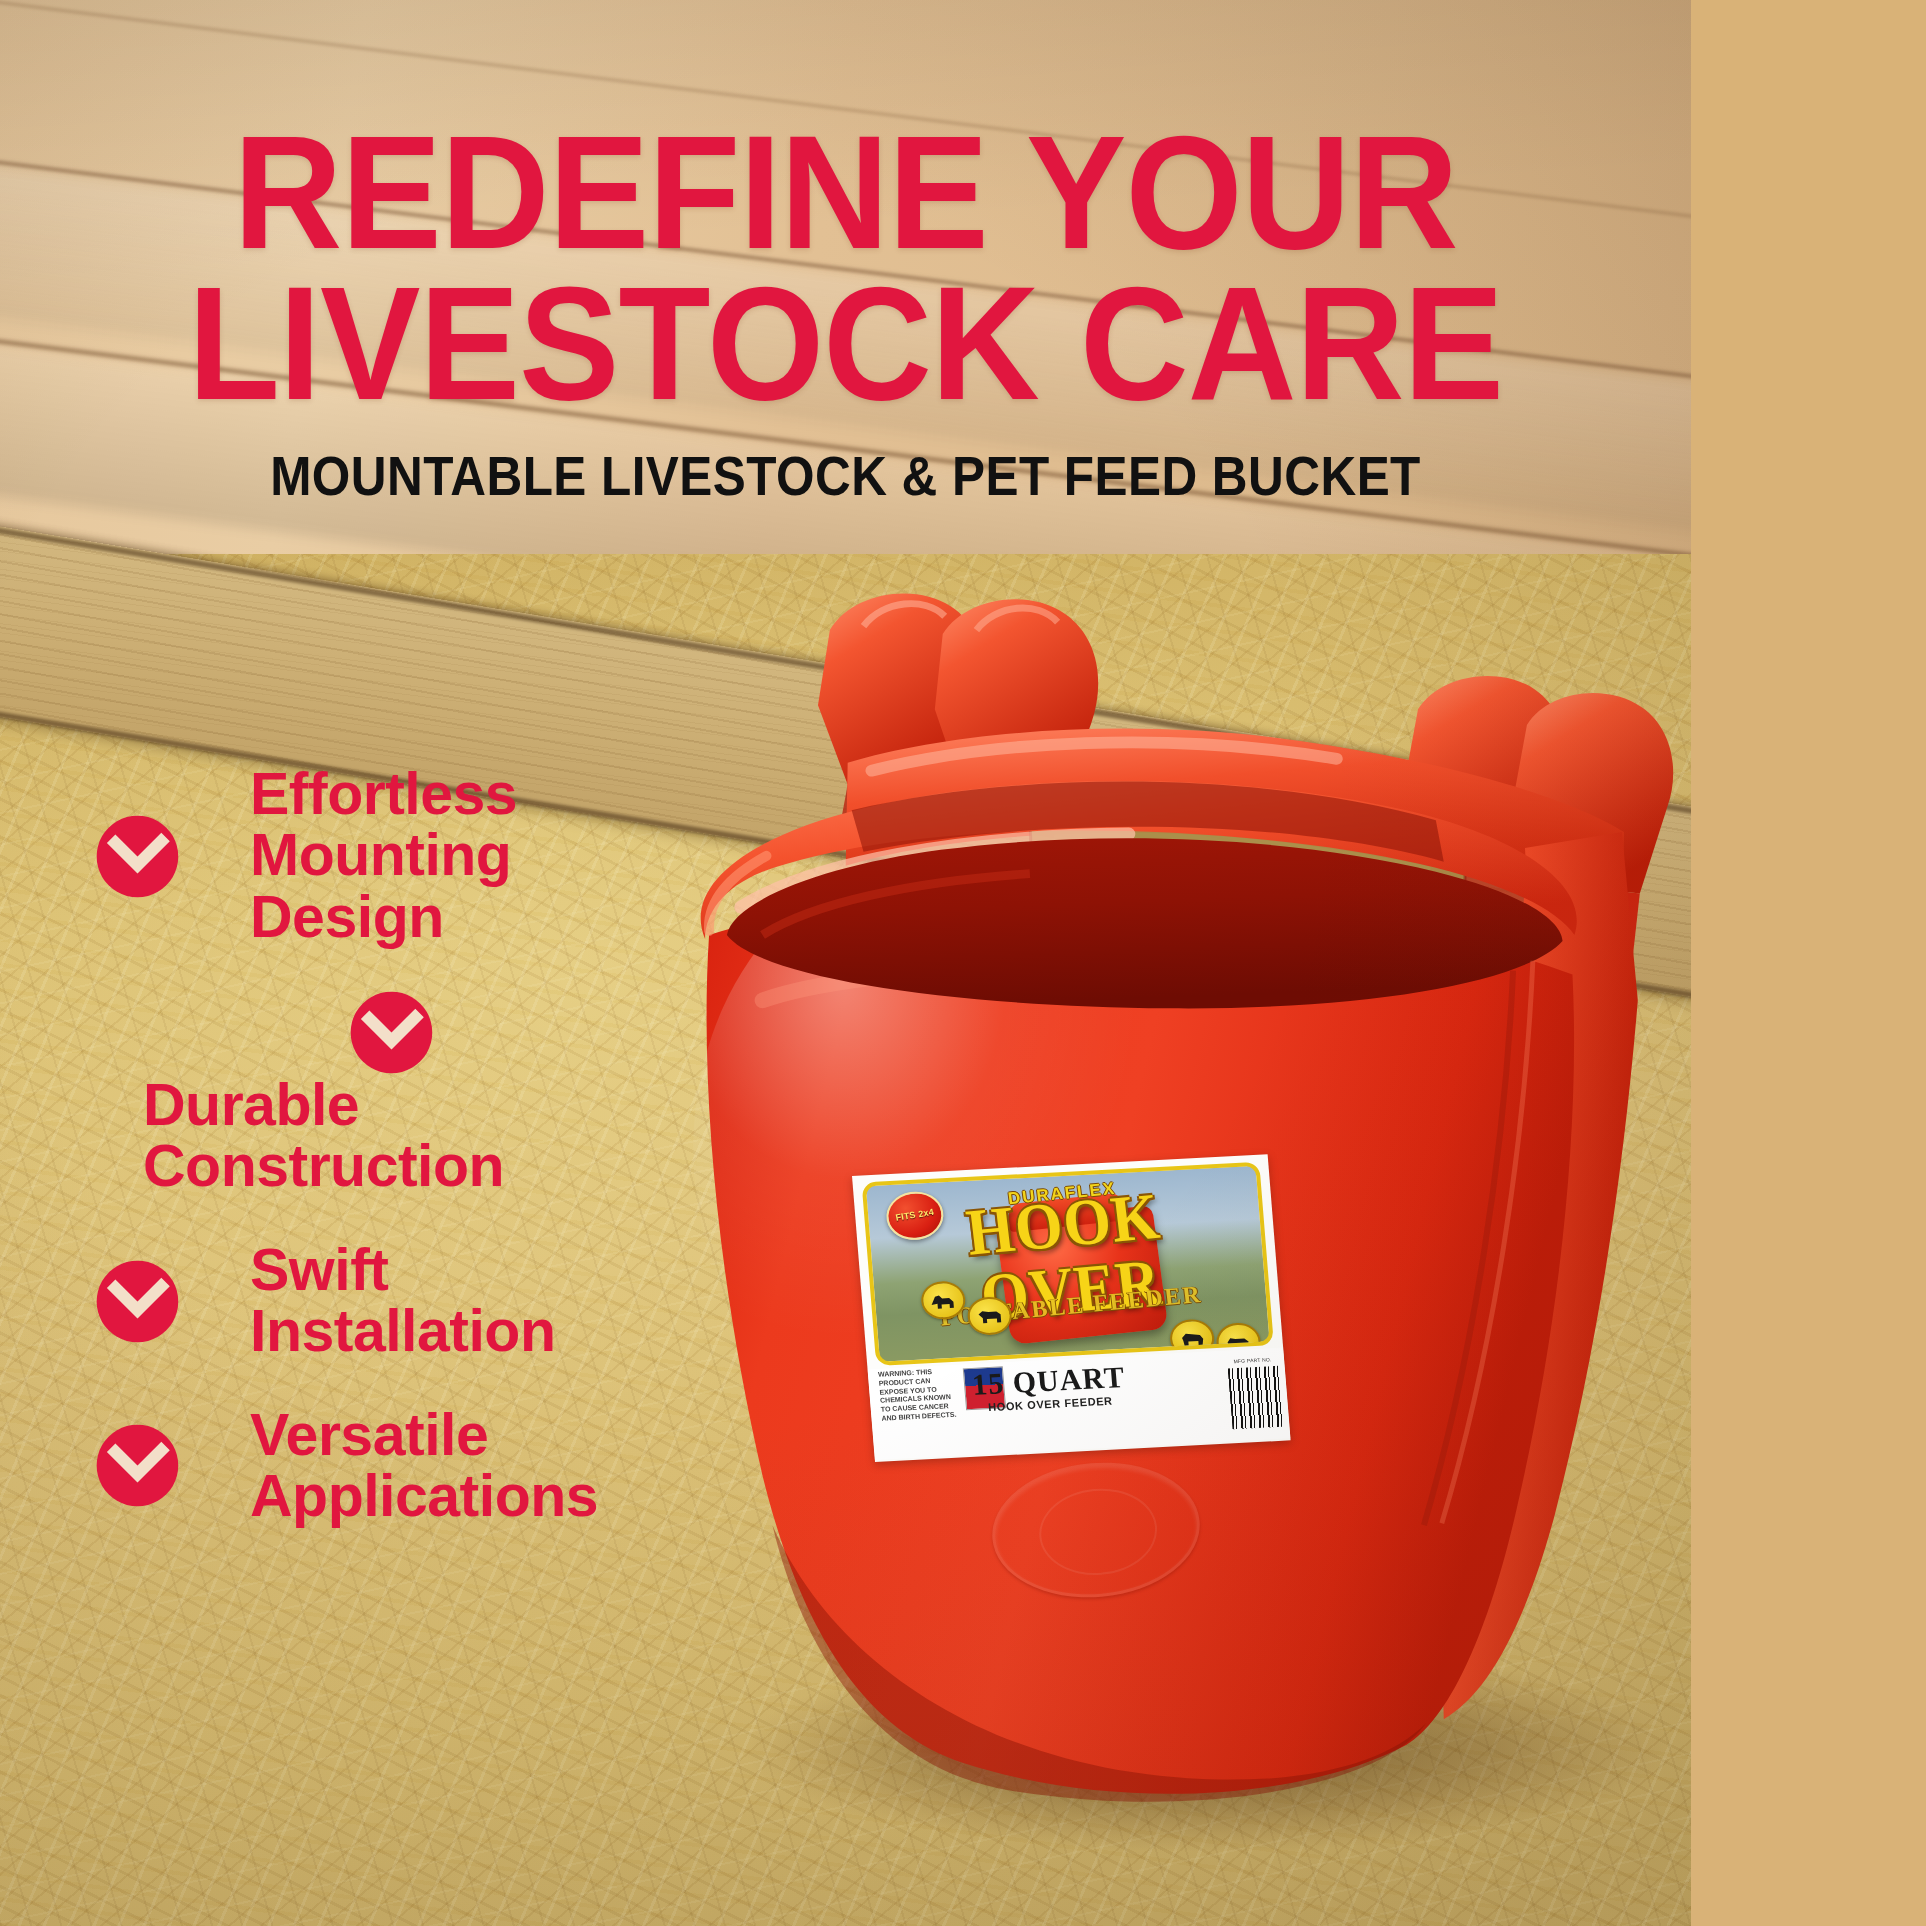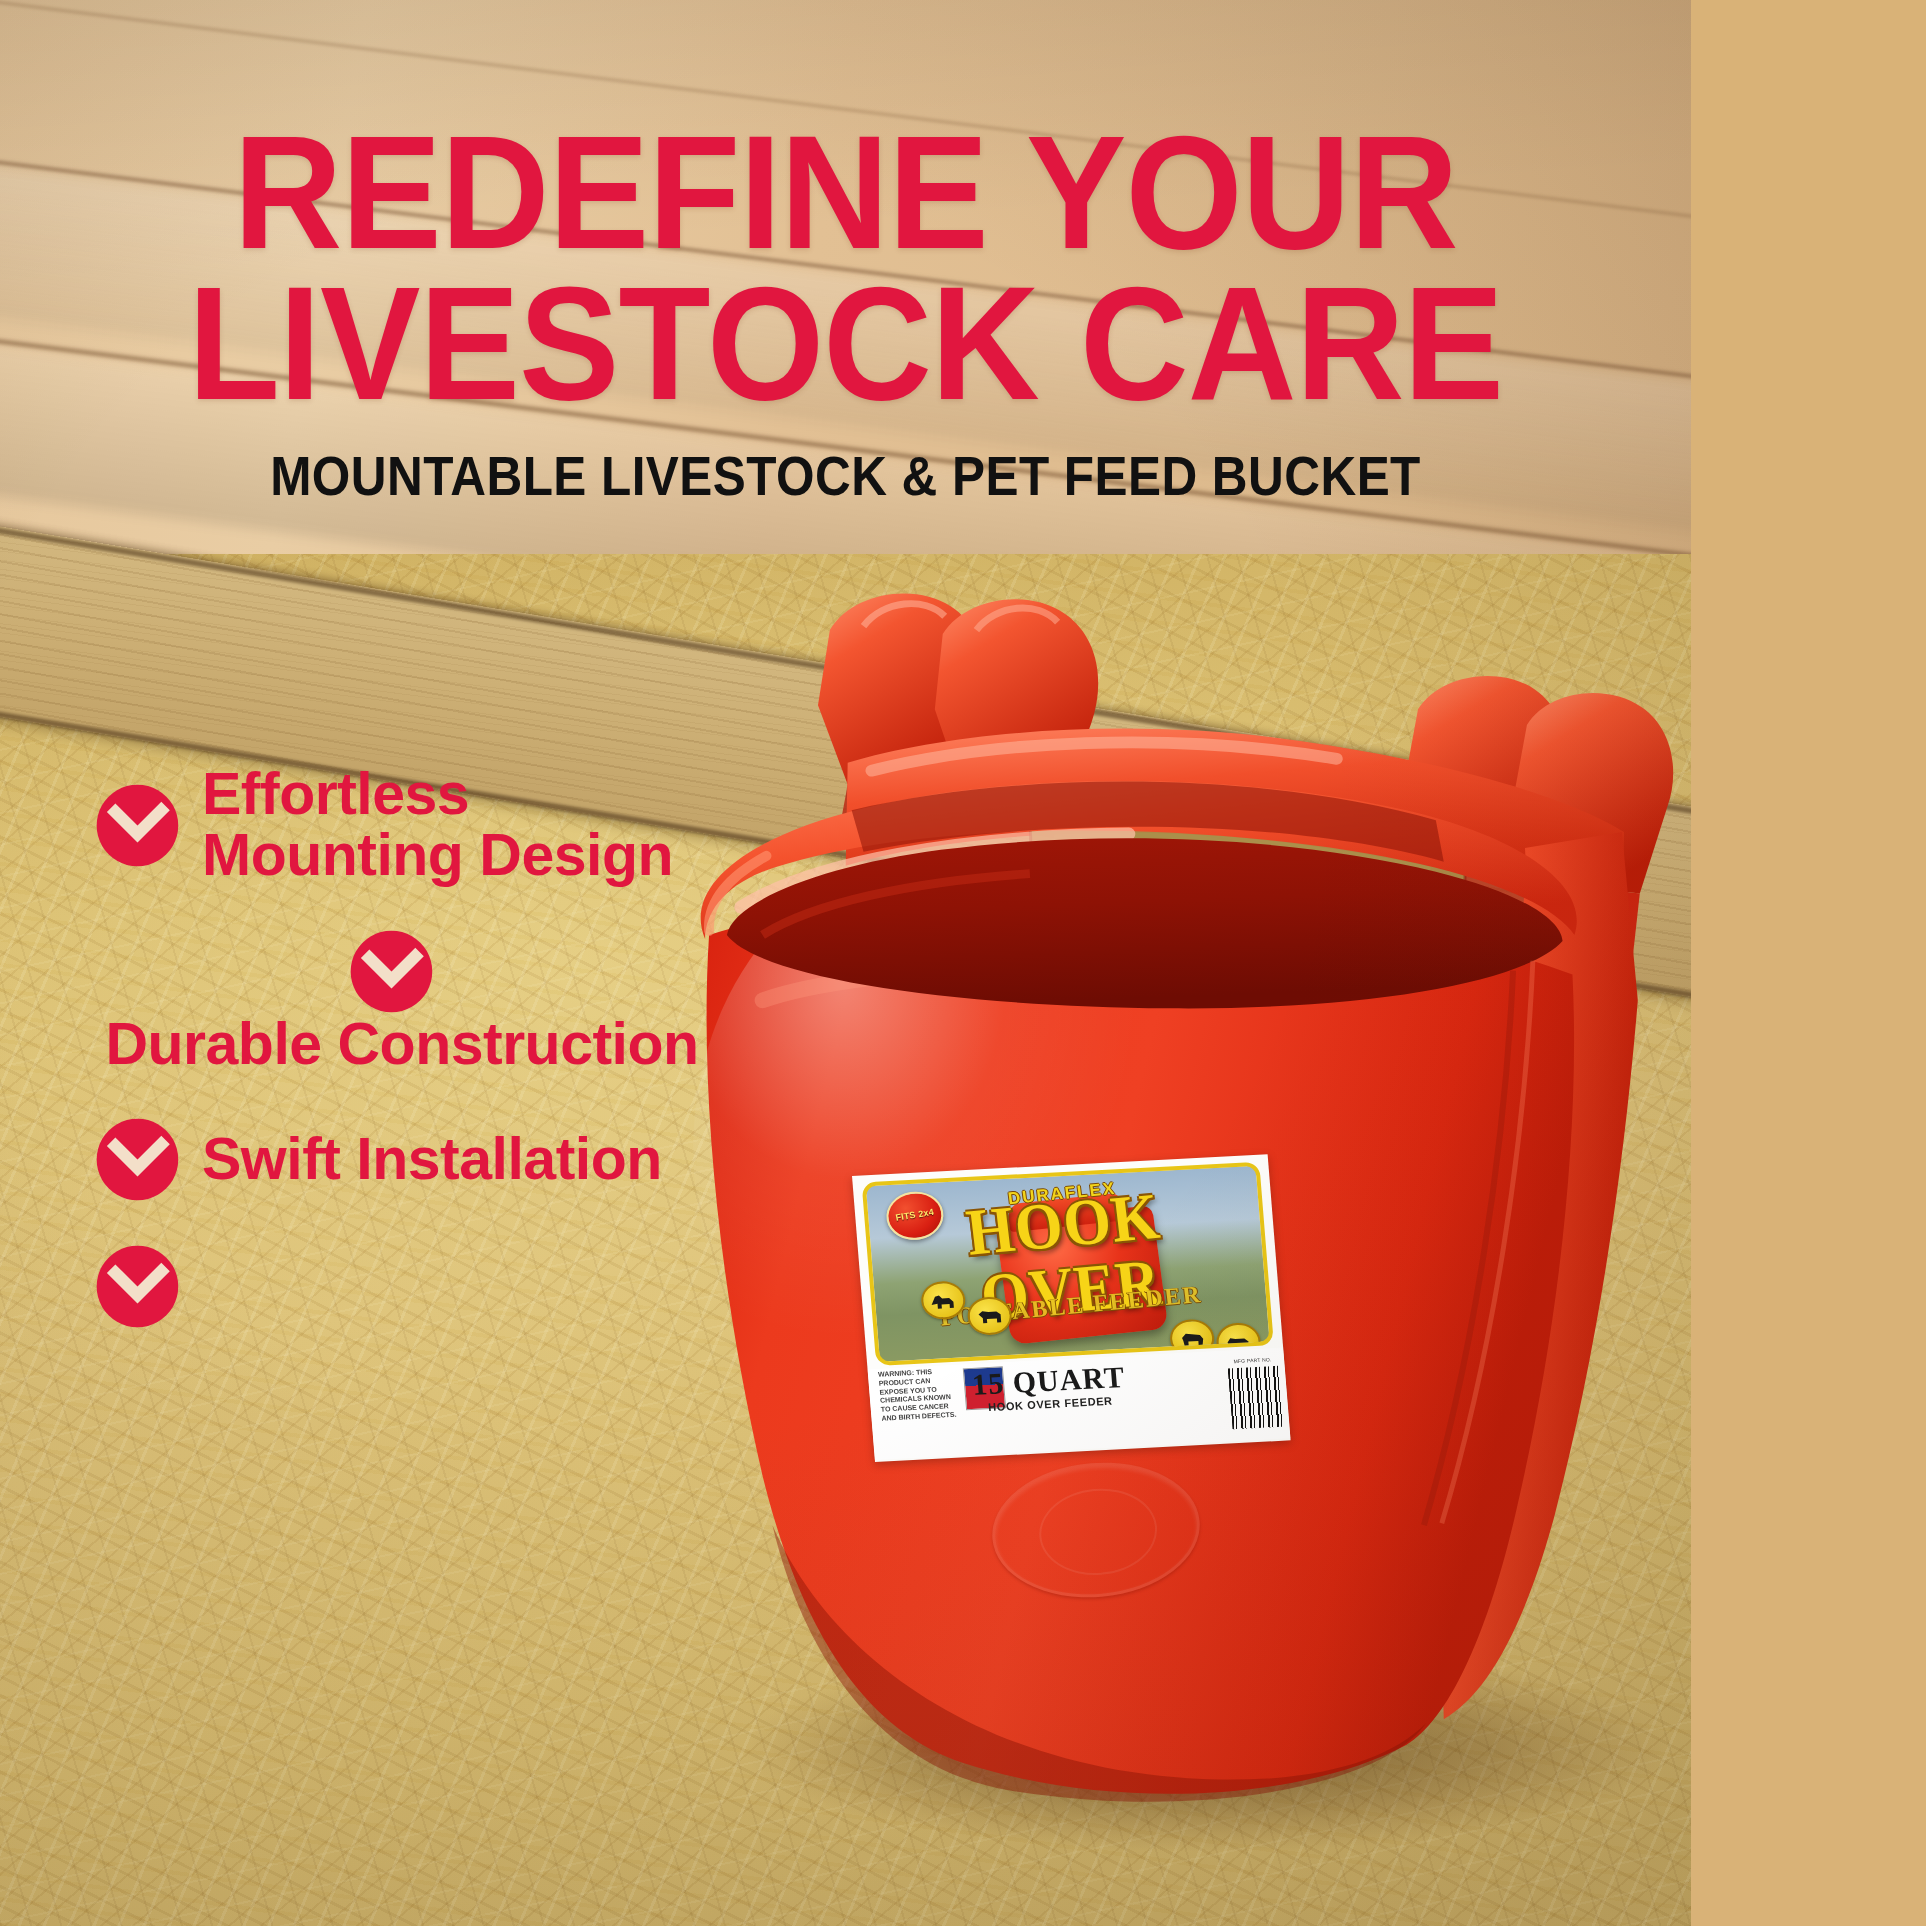--- a/index.html
+++ b/index.html
@@ -137,20 +137,21 @@
     margin-right:22px;
     position:relative;
   }
   .feature-check svg { display:block; width:85px; height:85px; }
   .feature-text {
     color:#E1163F;
     font-weight:bold;
     font-size:59px;
     line-height:1.04;
     letter-spacing:-0.5px;
+    margin-left:48px;
   }
   .feature.f1 .feature-text { font-size:59px; }
   .feature.f1 { margin-bottom:42px; }
   .feature.f2 { margin-bottom:42px;flex-direction:column; }
   .feature.f3 { margin-bottom:42px; }
 
   
   #bucket { position:absolute; left:515px; top:535px; width:1406px; height:1406px; }
   #bucket svg { display:block; width:100%; height:100%; }
 
@@ -561,18 +562,19 @@
       <div class="feature-text">Swift Installation</div>
     </div>
 
     <div class="feature f4">
       <div class="feature-check">
         <svg viewBox="0 0 100 100">
           <path d="M50 2 A48 48 0 1 1 49.9 2 Z" fill="#E1163F"></path>
           <path d="M14 34 L24 24 L50 50 L78 22 L88 32 L50 70 Z" fill="#f3dfc9"></path>
         </svg>
       </div>
+      <div class="feature-text">Versatile Applications</div>
     </div>
 
   </div>
 
 </div>
 
 
 </body></html>

